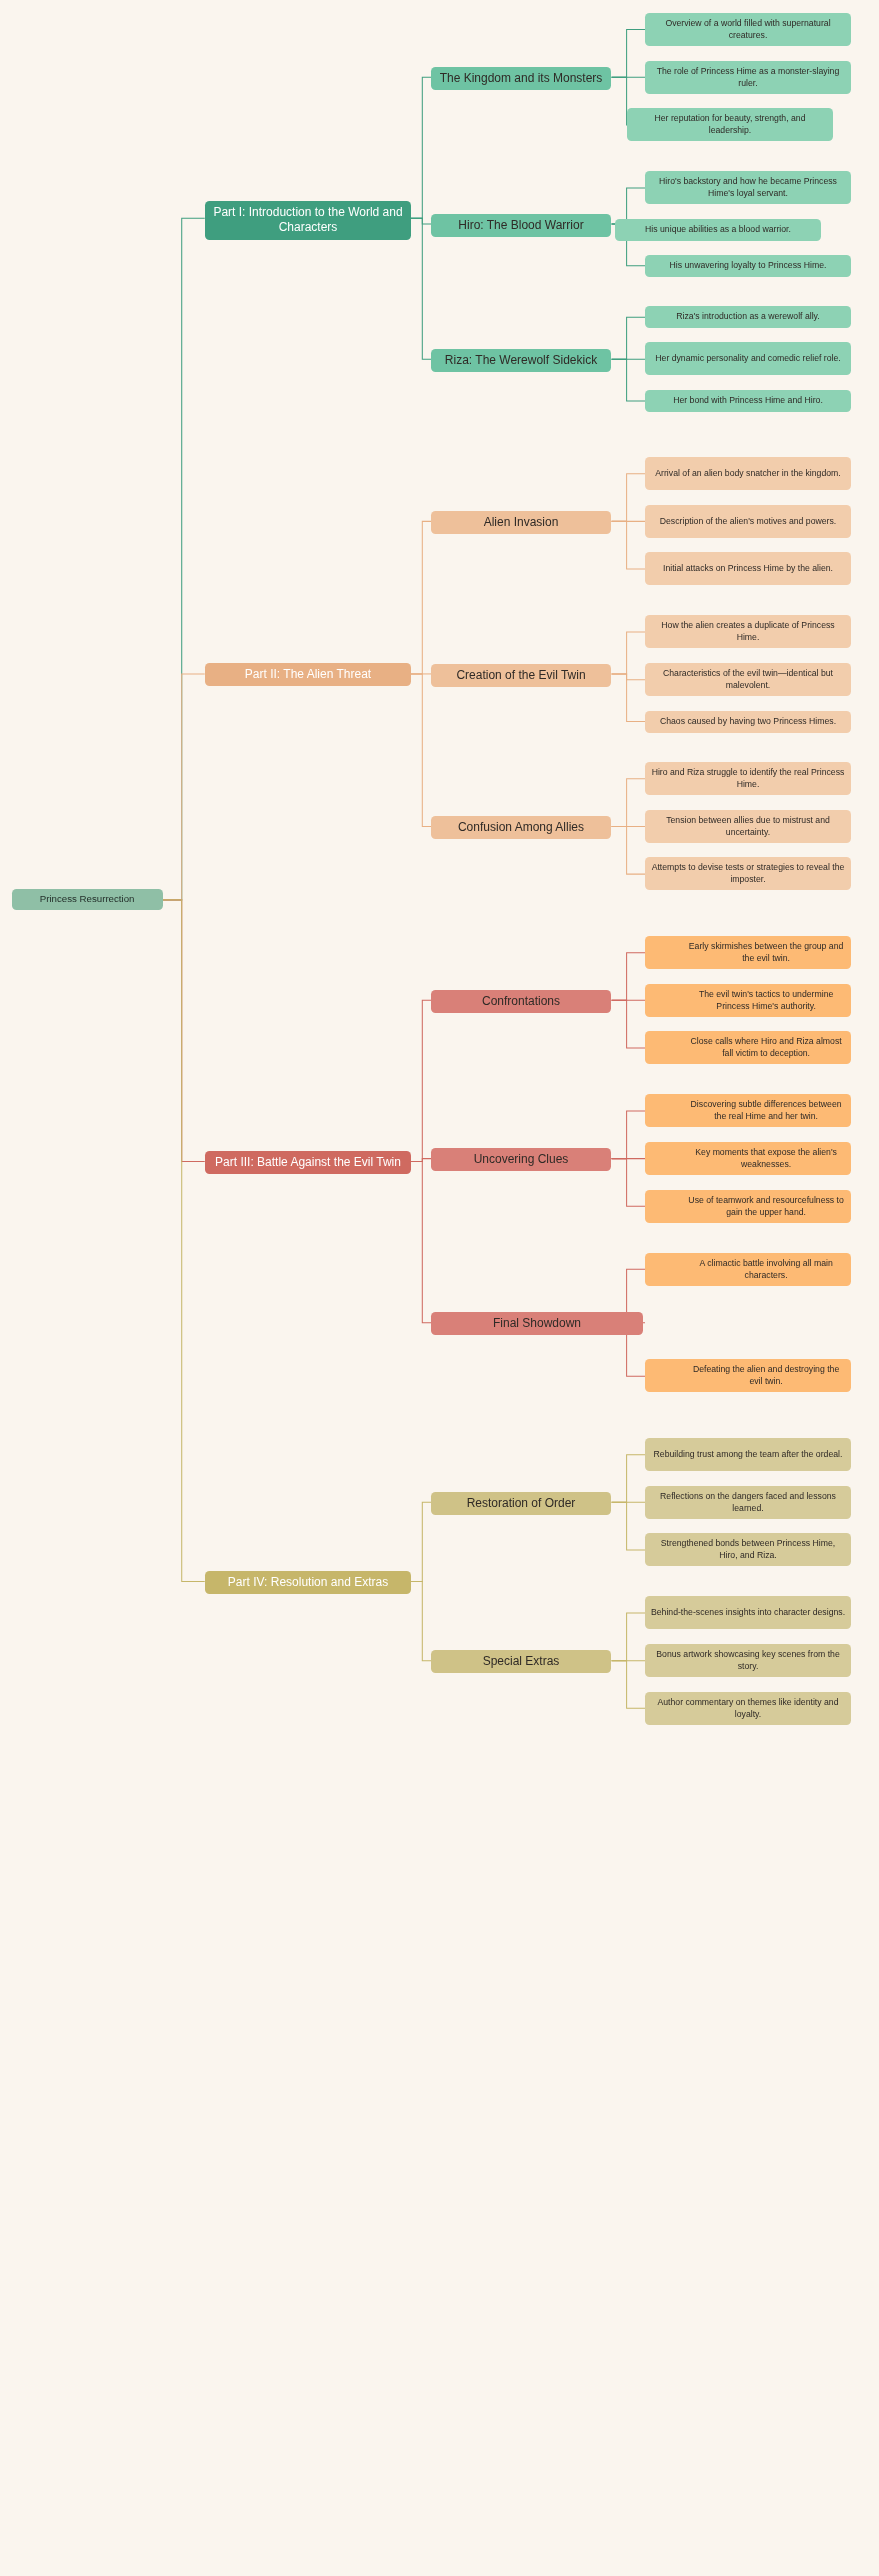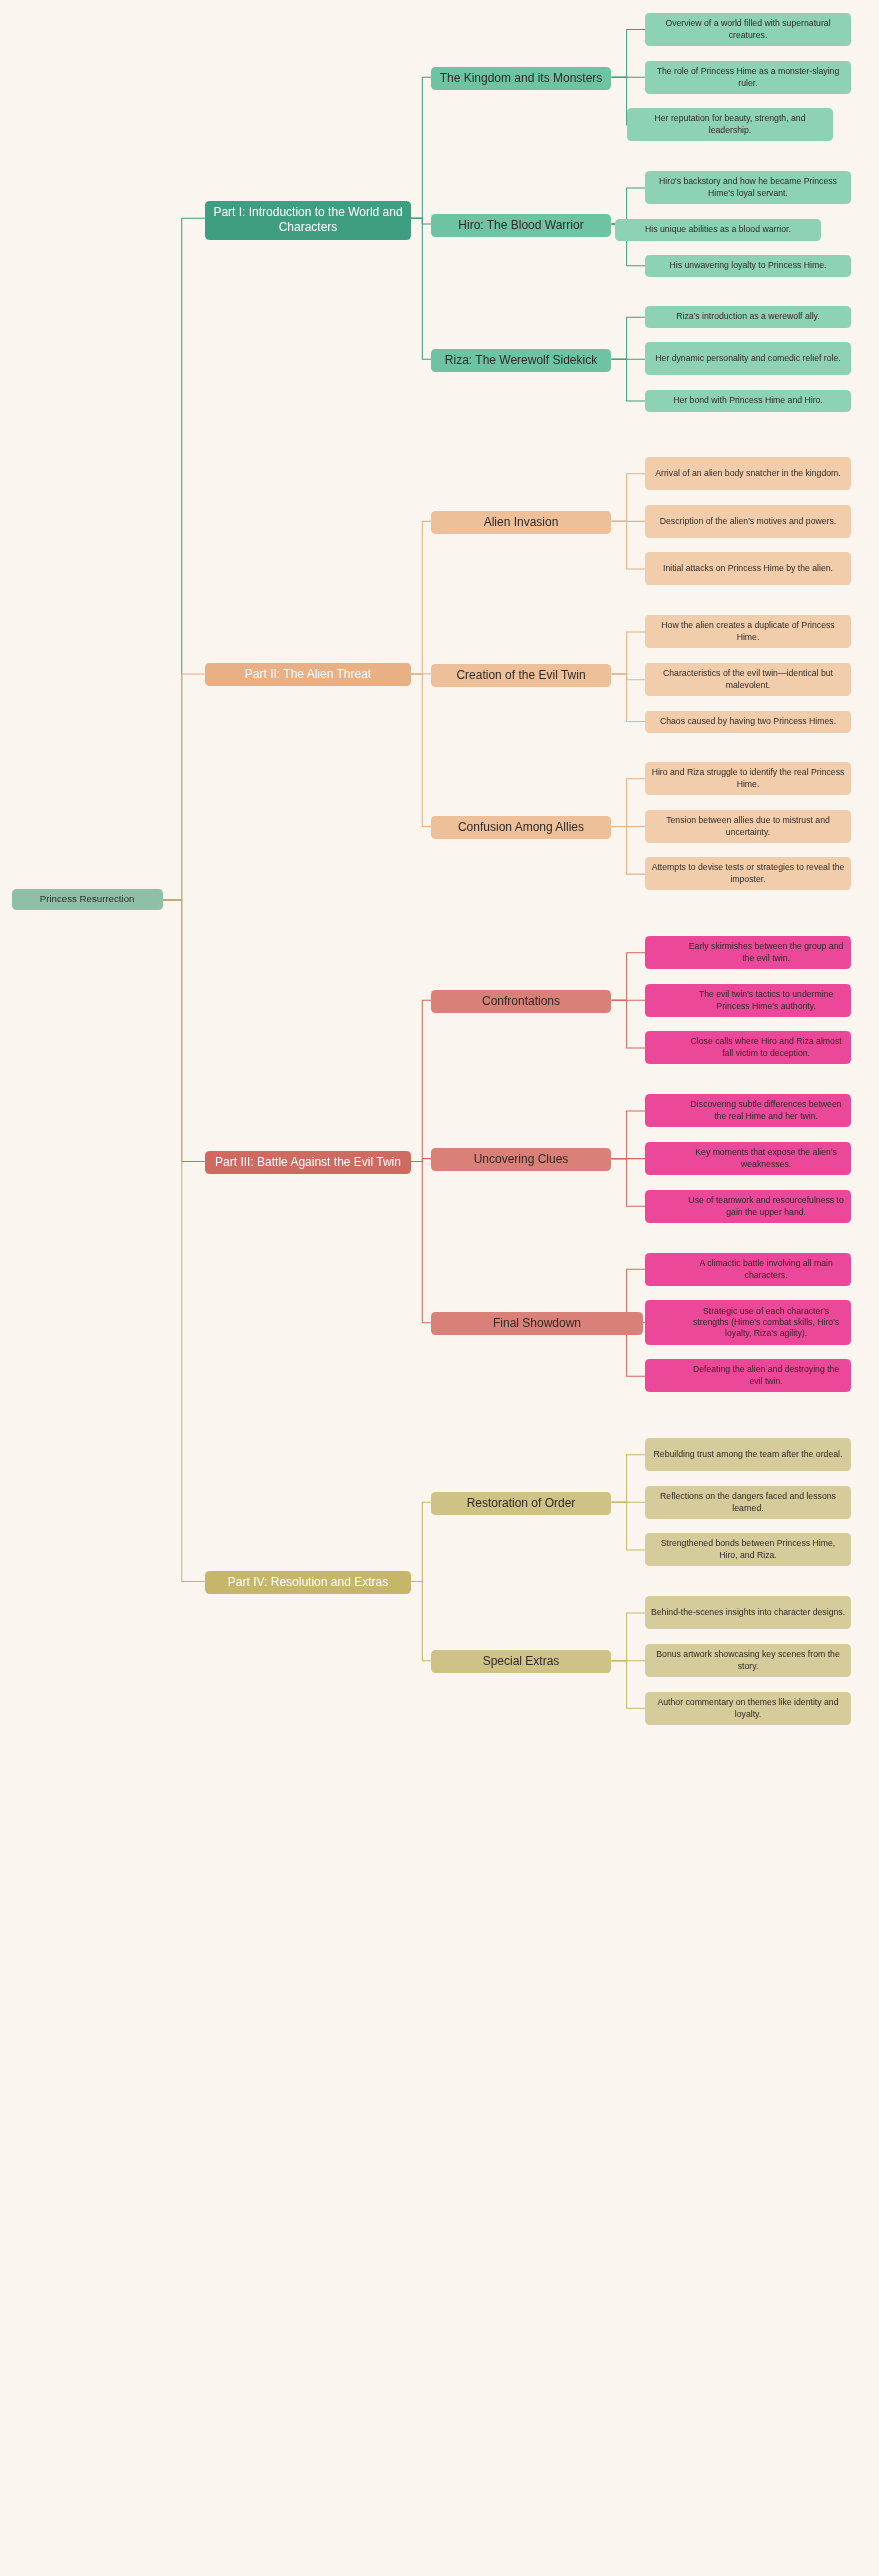--- a/index.html
+++ b/index.html
@@ -47,21 +47,21 @@
   }
   
   .p1-1{background:#3f9e7f;}            
   .p1-2{background:#6ec3a3;}            
   .p1-3{background:#8dd2b4;}            
   .p2-1{background:#e8b084;}
   .p2-2{background:#eec09a;}
   .p2-3{background:#f2cdac;}
   .p3-1{background:#cf6a60;}
   .p3-2{background:#d98078;}
-  .p3-3{background:#ec4899;padding-left:42px;}
+  .p3-3{background:#fdba74;padding-left:42px;}
   .p4-1{background:#c6b66a;}
   .p4-2{background:#cfc287;}
   .p4-3{background:#d6cb9a;}
   svg.links{position:absolute;left:0;top:0;width:880px;height:2576px;pointer-events:none;}
   svg.links path{fill:none;stroke-width:1.6;}
 </style>
 </head>
 <body>
 
 <div id="mindmap">
@@ -146,21 +146,20 @@
     <div class="node lvl2 p3-2" style="left: 431px; width: 180px; top: 990px; min-height: 20.6px;">Confrontations</div>
     <div class="node lvl3 p3-3" style="left: 645px; width: 206px; top: 936px; min-height: 33px;">Early skirmishes between the group and the evil twin.</div>
     <div class="node lvl3 p3-3" style="left: 645px; width: 206px; top: 984px; min-height: 33px;">The evil twin's tactics to undermine Princess Hime's authority.</div>
     <div class="node lvl3 p3-3" style="left: 645px; width: 206px; top: 1031px; min-height: 33px;">Close calls where Hiro and Riza almost fall victim to deception.</div>
     <div class="node lvl2 p3-2" style="left: 431px; width: 180px; top: 1148px; min-height: 20.6px;">Uncovering Clues</div>
     <div class="node lvl3 p3-3" style="left: 645px; width: 206px; top: 1094px; min-height: 33px;">Discovering subtle differences between the real Hime and her twin.</div>
     <div class="node lvl3 p3-3" style="left: 645px; width: 206px; top: 1142px; min-height: 33px;">Key moments that expose the alien's weaknesses.</div>
     <div class="node lvl3 p3-3" style="left: 645px; width: 206px; top: 1190px; min-height: 33px;">Use of teamwork and resourcefulness to gain the upper hand.</div>
     <div class="node lvl2 p3-2" style="left: 431px; width: 212px; top: 1312px; min-height: 20.6px;">Final Showdown</div>
     <div class="node lvl3 p3-3" style="left: 645px; width: 206px; top: 1253px; min-height: 33px;">A climactic battle involving all main characters.</div>
-    <div class="node lvl3 p3-3" style="left: 645px; width: 206px; top: 1300px; min-height: 45px;">Strategic use of each character's strengths (Hime's combat skills, Hiro's loyalty, Riza's agility).</div>
     <div class="node lvl3 p3-3" style="left: 645px; width: 206px; top: 1359px; min-height: 33px;">Defeating the alien and destroying the evil twin.</div>
     <div class="node lvl1 p4-1" style="left: 205px; width: 206px; top: 1571px; min-height: 21px; text-align: center;">Part IV: Resolution and Extras</div>
     <div class="node lvl2 p4-2" style="left: 431px; width: 180px; top: 1492px; min-height: 20.6px;">Restoration of Order</div>
     <div class="node lvl3 p4-3" style="left: 645px; width: 206px; top: 1438px; min-height: 33px;">Rebuilding trust among the team after the ordeal.</div>
     <div class="node lvl3 p4-3" style="left: 645px; width: 206px; top: 1486px; min-height: 33px;">Reflections on the dangers faced and lessons learned.</div>
     <div class="node lvl3 p4-3" style="left: 645px; width: 206px; top: 1533px; min-height: 33px;">Strengthened bonds between Princess Hime, Hiro, and Riza.</div>
     <div class="node lvl2 p4-2" style="left: 431px; width: 180px; top: 1650px; min-height: 20.6px;">Special Extras</div>
     <div class="node lvl3 p4-3" style="left: 645px; width: 206px; top: 1596px; min-height: 33px;">Behind-the-scenes insights into character designs.</div>
     <div class="node lvl3 p4-3" style="left: 645px; width: 206px; top: 1644px; min-height: 33px;">Bonus artwork showcasing key scenes from the story.</div>
     <div class="node lvl3 p4-3" style="left: 645px; width: 206px; top: 1692px; min-height: 33px;">Author commentary on themes like identity and loyalty.</div>

